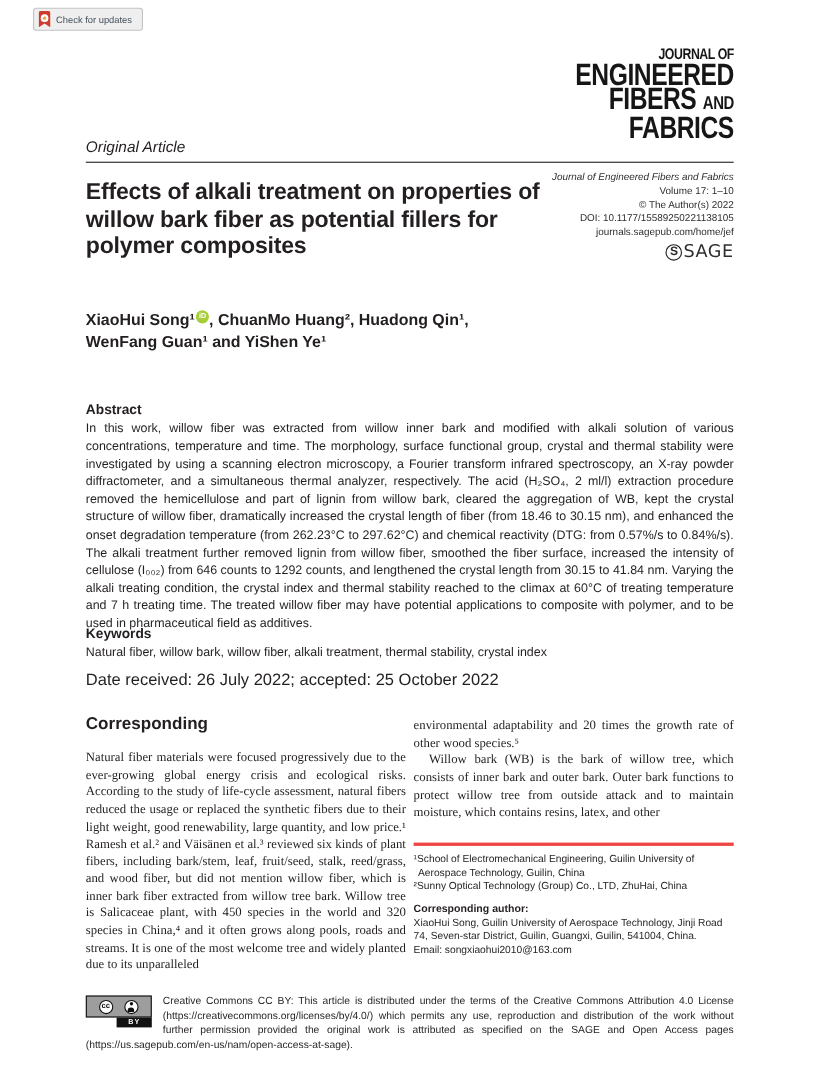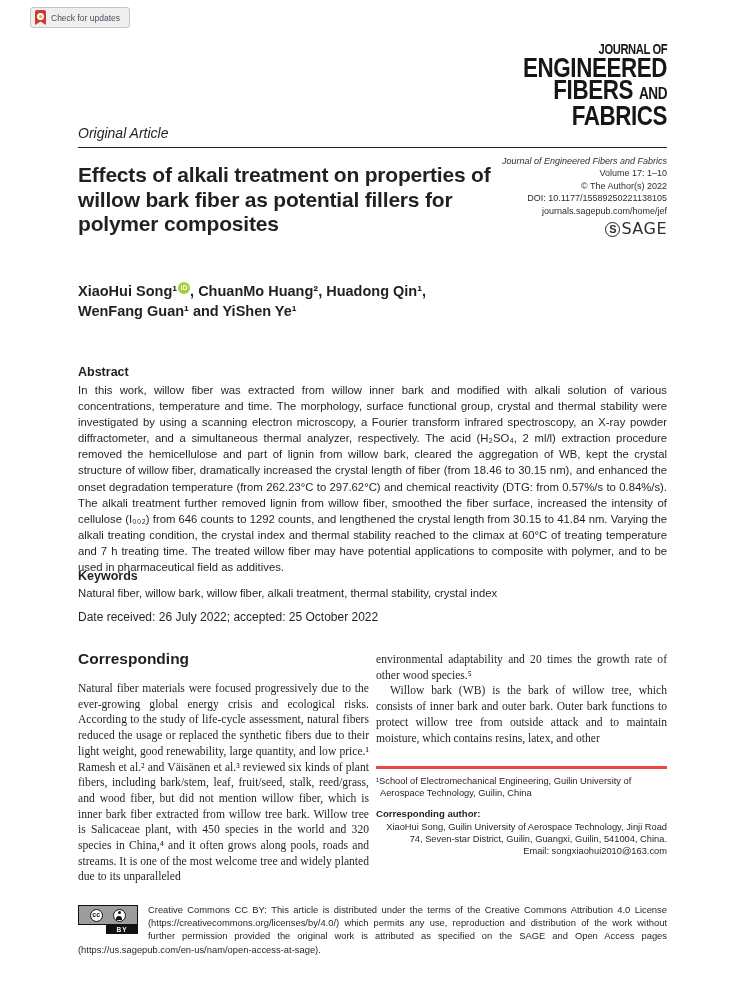--- a/index.html
+++ b/index.html
@@ -39,34 +39,34 @@
   .orcid{display:inline-flex;align-items:center;justify-content:center;width:12px;height:12px;border-radius:50%;
     background:#a6ce39;color:#fff;font-size:6.5px;font-weight:bold;vertical-align:super;margin-left:1px;cursor:pointer;}
 
   .abstract{position:absolute;left:78px;top:365px;width:589px;}
   .sec-head{font-size:12.5px;font-weight:bold;margin:0 0 3px 0;}
   .abs-text{font-size:11.3px;line-height:16.1px;text-align:justify;margin:0;}
 
   .keywords{position:absolute;left:78px;top:569px;width:589px;}
   .kw-text{font-size:11.3px;line-height:15px;margin:0;}
 
-  .dates{position:absolute;left:78px;top:610px;font-size:12px;}
+  .dates{position:absolute;left:78px;top:610px;font-size:15px;}
 
   
   .col1{position:absolute;left:78px;top:650px;width:291px;}
   .intro-head{font-size:15.5px;font-weight:bold;margin:0 0 13px 0;}
   .serif{font-family:"Liberation Serif","DejaVu Serif",serif;font-size:11.6px;line-height:15.7px;text-align:justify;margin:0;}
   .col2{position:absolute;left:376px;top:652px;width:291px;}
   .indent{text-indent:14px;}
 
   .footnote-block{position:absolute;left:376px;top:766px;width:291px;border-top:3px solid #ef4444;padding-top:6px;
     font-size:9.3px;line-height:12.2px;}
   .affil{padding-left:4px;text-indent:-4px;margin:0;}
   .corr-head{font-weight:bold;margin:9px 0 0 0;font-size:9.6px;}
-  .corr-text{margin:0;text-align:right;}
+  .corr-text{margin:0;}
 
   
   .cc-section{position:absolute;left:78px;top:903px;width:589px;font-size:9.4px;line-height:13.2px;text-align:justify;}
   .cc-badge{float:left;width:60px;height:30px;margin:2px 10px 0 0;}
   .cc-top{height:20px;background:#9d9d9d;border:1.5px solid #111;box-sizing:border-box;
     display:flex;align-items:center;justify-content:space-evenly;}
   .cc-circ{width:13px;height:13px;border:1.5px solid #111;border-radius:50%;background:#fff;box-sizing:border-box;
     display:flex;align-items:center;justify-content:center;font-size:7px;font-weight:bold;color:#111;position:relative;}
   .person::before{content:"";position:absolute;top:1.5px;left:3.6px;width:3px;height:3px;border-radius:50%;background:#111;}
   .person::after{content:"";position:absolute;bottom:1px;left:2px;width:6px;height:4px;border-radius:3px 3px 0 0;background:#111;}
@@ -134,20 +134,21 @@
     <p class="serif">Natural fiber materials were focused progressively due to the ever-growing global energy crisis and ecological risks. According to the study of life-cycle assessment, natural fibers reduced the usage or replaced the synthetic fibers due to their light weight, good renewability, large quantity, and low price.¹ Ramesh et al.² and Väisänen et al.³ reviewed six kinds of plant fibers, including bark/stem, leaf, fruit/seed, stalk, reed/grass, and wood fiber, but did not mention willow fiber, which is inner bark fiber extracted from willow tree bark. Willow tree is Salicaceae plant, with 450 species in the world and 320 species in China,⁴ and it often grows along pools, roads and streams. It is one of the most welcome tree and widely planted due to its unparalleled</p>
   </div>
 
   <div class="col2">
     <p class="serif">environmental adaptability and 20 times the growth rate of other wood species.⁵</p>
     <p class="serif indent">Willow bark (WB) is the bark of willow tree, which consists of inner bark and outer bark. Outer bark functions to protect willow tree from outside attack and to maintain moisture, which contains resins, latex, and other</p>
   </div>
 
   <div class="footnote-block">
     <p class="affil">¹School of Electromechanical Engineering, Guilin University of Aerospace Technology, Guilin, China</p>
+    <p class="affil">²Sunny Optical Technology (Group) Co., LTD, ZhuHai, China</p>
     <p class="corr-head">Corresponding author:</p>
     <p class="corr-text">XiaoHui Song, Guilin University of Aerospace Technology, Jinji Road 74, Seven-star District, Guilin, Guangxi, Guilin, 541004, China.</p>
     <p class="corr-text">Email: songxiaohui2010@163.com</p>
   </div>
 
   <div class="cc-section">
     <div class="cc-badge">
       <div class="cc-top">
         <span class="cc-circ">cc</span>
         <span class="cc-circ person"></span>

